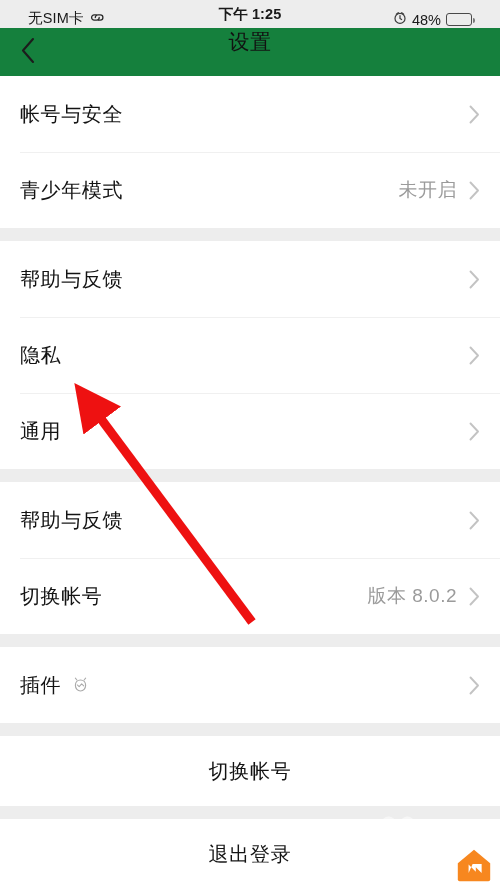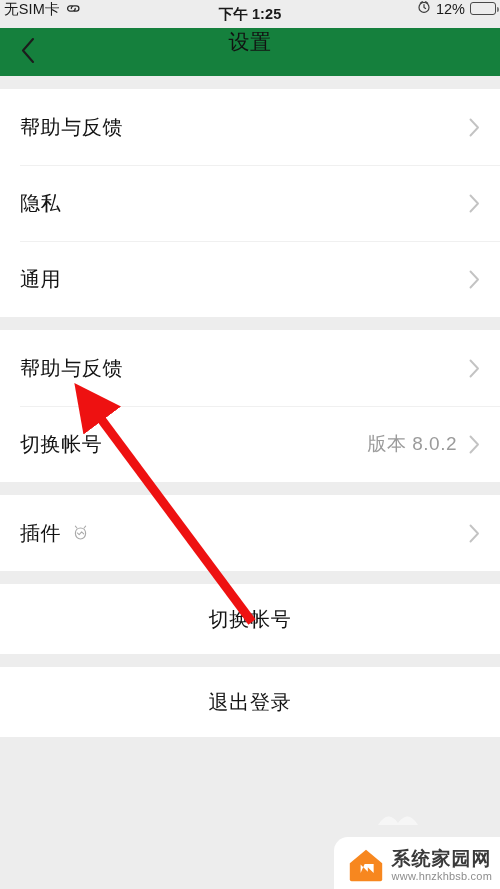--- a/index.html
+++ b/index.html
@@ -9,22 +9,22 @@
     background:#ededed;
     position:relative;
     overflow:hidden;
     -webkit-font-smoothing:antialiased;
   }
 
   
   .statusbar{
     height:28px;
     display:flex;
-    align-items:flex-start;
-    padding:0 4px;
+    align-items:flex-end;
+    padding:0 28px;
     background:#ededed;
     color:#1a1a1a;
     font-size:14.5px;
     position:relative;
   }
   .sb-left{ display:flex; align-items:center; gap:5px; }
   .sb-carrier{ letter-spacing:0.2px; font-size:14.5px; }
   .sb-center{
     position:absolute; left:0; right:0; top:0; bottom:0;
     display:flex; align-items:center; justify-content:center;
@@ -138,40 +138,67 @@
   </div>
 
   <div class="sb-right">
     <span>
       <svg width="14" height="14" viewBox="0 0 14 14">
         <circle cx="7" cy="7.4" r="5" fill="none" stroke="#3a3a3a" stroke-width="1.2"></circle>
         <path d="M7 4.6v2.9l1.6 1" fill="none" stroke="#3a3a3a" stroke-width="1.2" stroke-linecap="round"></path>
         <path d="M5.3 1.6 3.3 3.2M8.7 1.6l2 1.6" fill="none" stroke="#3a3a3a" stroke-width="1.2" stroke-linecap="round"></path>
       </svg>
     </span>
-    <span>12%</span>
+    <span>48%</span>
     <span class="battery-shell">
       <span class="battery-fill" id="batt-fill" style="width: 48%;"></span>
     </span>
   </div>
 </div>
 
 <div class="navbar">
   <div class="nav-back">
     <span>
       <svg width="16" height="27" viewBox="0 0 16 27">
         <path d="M13 2 3 13.5 13 25" fill="none" stroke="#1c1c1c" stroke-width="2.1" stroke-linecap="round" stroke-linejoin="round"></path>
       </svg>
     </span>
   </div>
   <div class="nav-title">设置</div>
 </div>
 
 <div class="scroll">
   <div id="list-root">
+      <div class="group">
+        <div class="row">
+          <div class="row-label">
+            <span>帐号与安全</span>
+          </div>
+          <div class="row-right">
+            <span>
+              <svg class="chev" width="11" height="19" viewBox="0 0 11 19">
+                <path d="M1.5 1.5 L9 9.5 L1.5 17.5" fill="none" stroke="#c3c3c3" stroke-width="1.9" stroke-linecap="round" stroke-linejoin="round"></path>
+              </svg>
+            </span>
+          </div>
+        </div>
+        <div class="row">
+          <div class="row-label">
+            <span>青少年模式</span>
+          </div>
+          <div class="row-right">
+            <span class="row-value">未开启</span>
+            <span>
+              <svg class="chev" width="11" height="19" viewBox="0 0 11 19">
+                <path d="M1.5 1.5 L9 9.5 L1.5 17.5" fill="none" stroke="#c3c3c3" stroke-width="1.9" stroke-linecap="round" stroke-linejoin="round"></path>
+              </svg>
+            </span>
+          </div>
+        </div>
+      </div>
       <div class="gap"></div>
       <div class="group">
         <div class="row">
           <div class="row-label">
             <span>帮助与反馈</span>
           </div>
           <div class="row-right">
             <span>
               <svg class="chev" width="11" height="19" viewBox="0 0 11 19">
                 <path d="M1.5 1.5 L9 9.5 L1.5 17.5" fill="none" stroke="#c3c3c3" stroke-width="1.9" stroke-linecap="round" stroke-linejoin="round"></path>
@@ -273,17 +300,13 @@
 <svg class="wm-ghost" viewBox="0 0 54 20">
   <path d="M4 18 Q14 2 24 16 Q34 2 44 18 Z" fill="#ffffff"></path>
 </svg>
 
 <div class="watermark">
   <svg class="wm-logo" viewBox="0 0 40 40">
     <path d="M20 3 L38 18 L38 36 Q38 38 36 38 L4 38 Q2 38 2 36 L2 18 Z" fill="#f7871f"></path>
     <path d="M15 30 L15 18 L27 18 L27 30 L23.5 30 L23.5 24 L18.5 24 L18.5 30 Z" fill="#ffffff" opacity="0"></path>
     <path d="M14 29 L14 19.5 L22 27.5 L22 22.5 L28.5 29 L28.5 19 L18.5 19 Z" fill="#ffffff"></path>
   </svg>
-  <div class="wm-text">
-    <span class="wm-title">系统家园网</span>
-    <span class="wm-url">www.hnzkhbsb.com</span>
-  </div>
 </div>
 
 </body></html>

